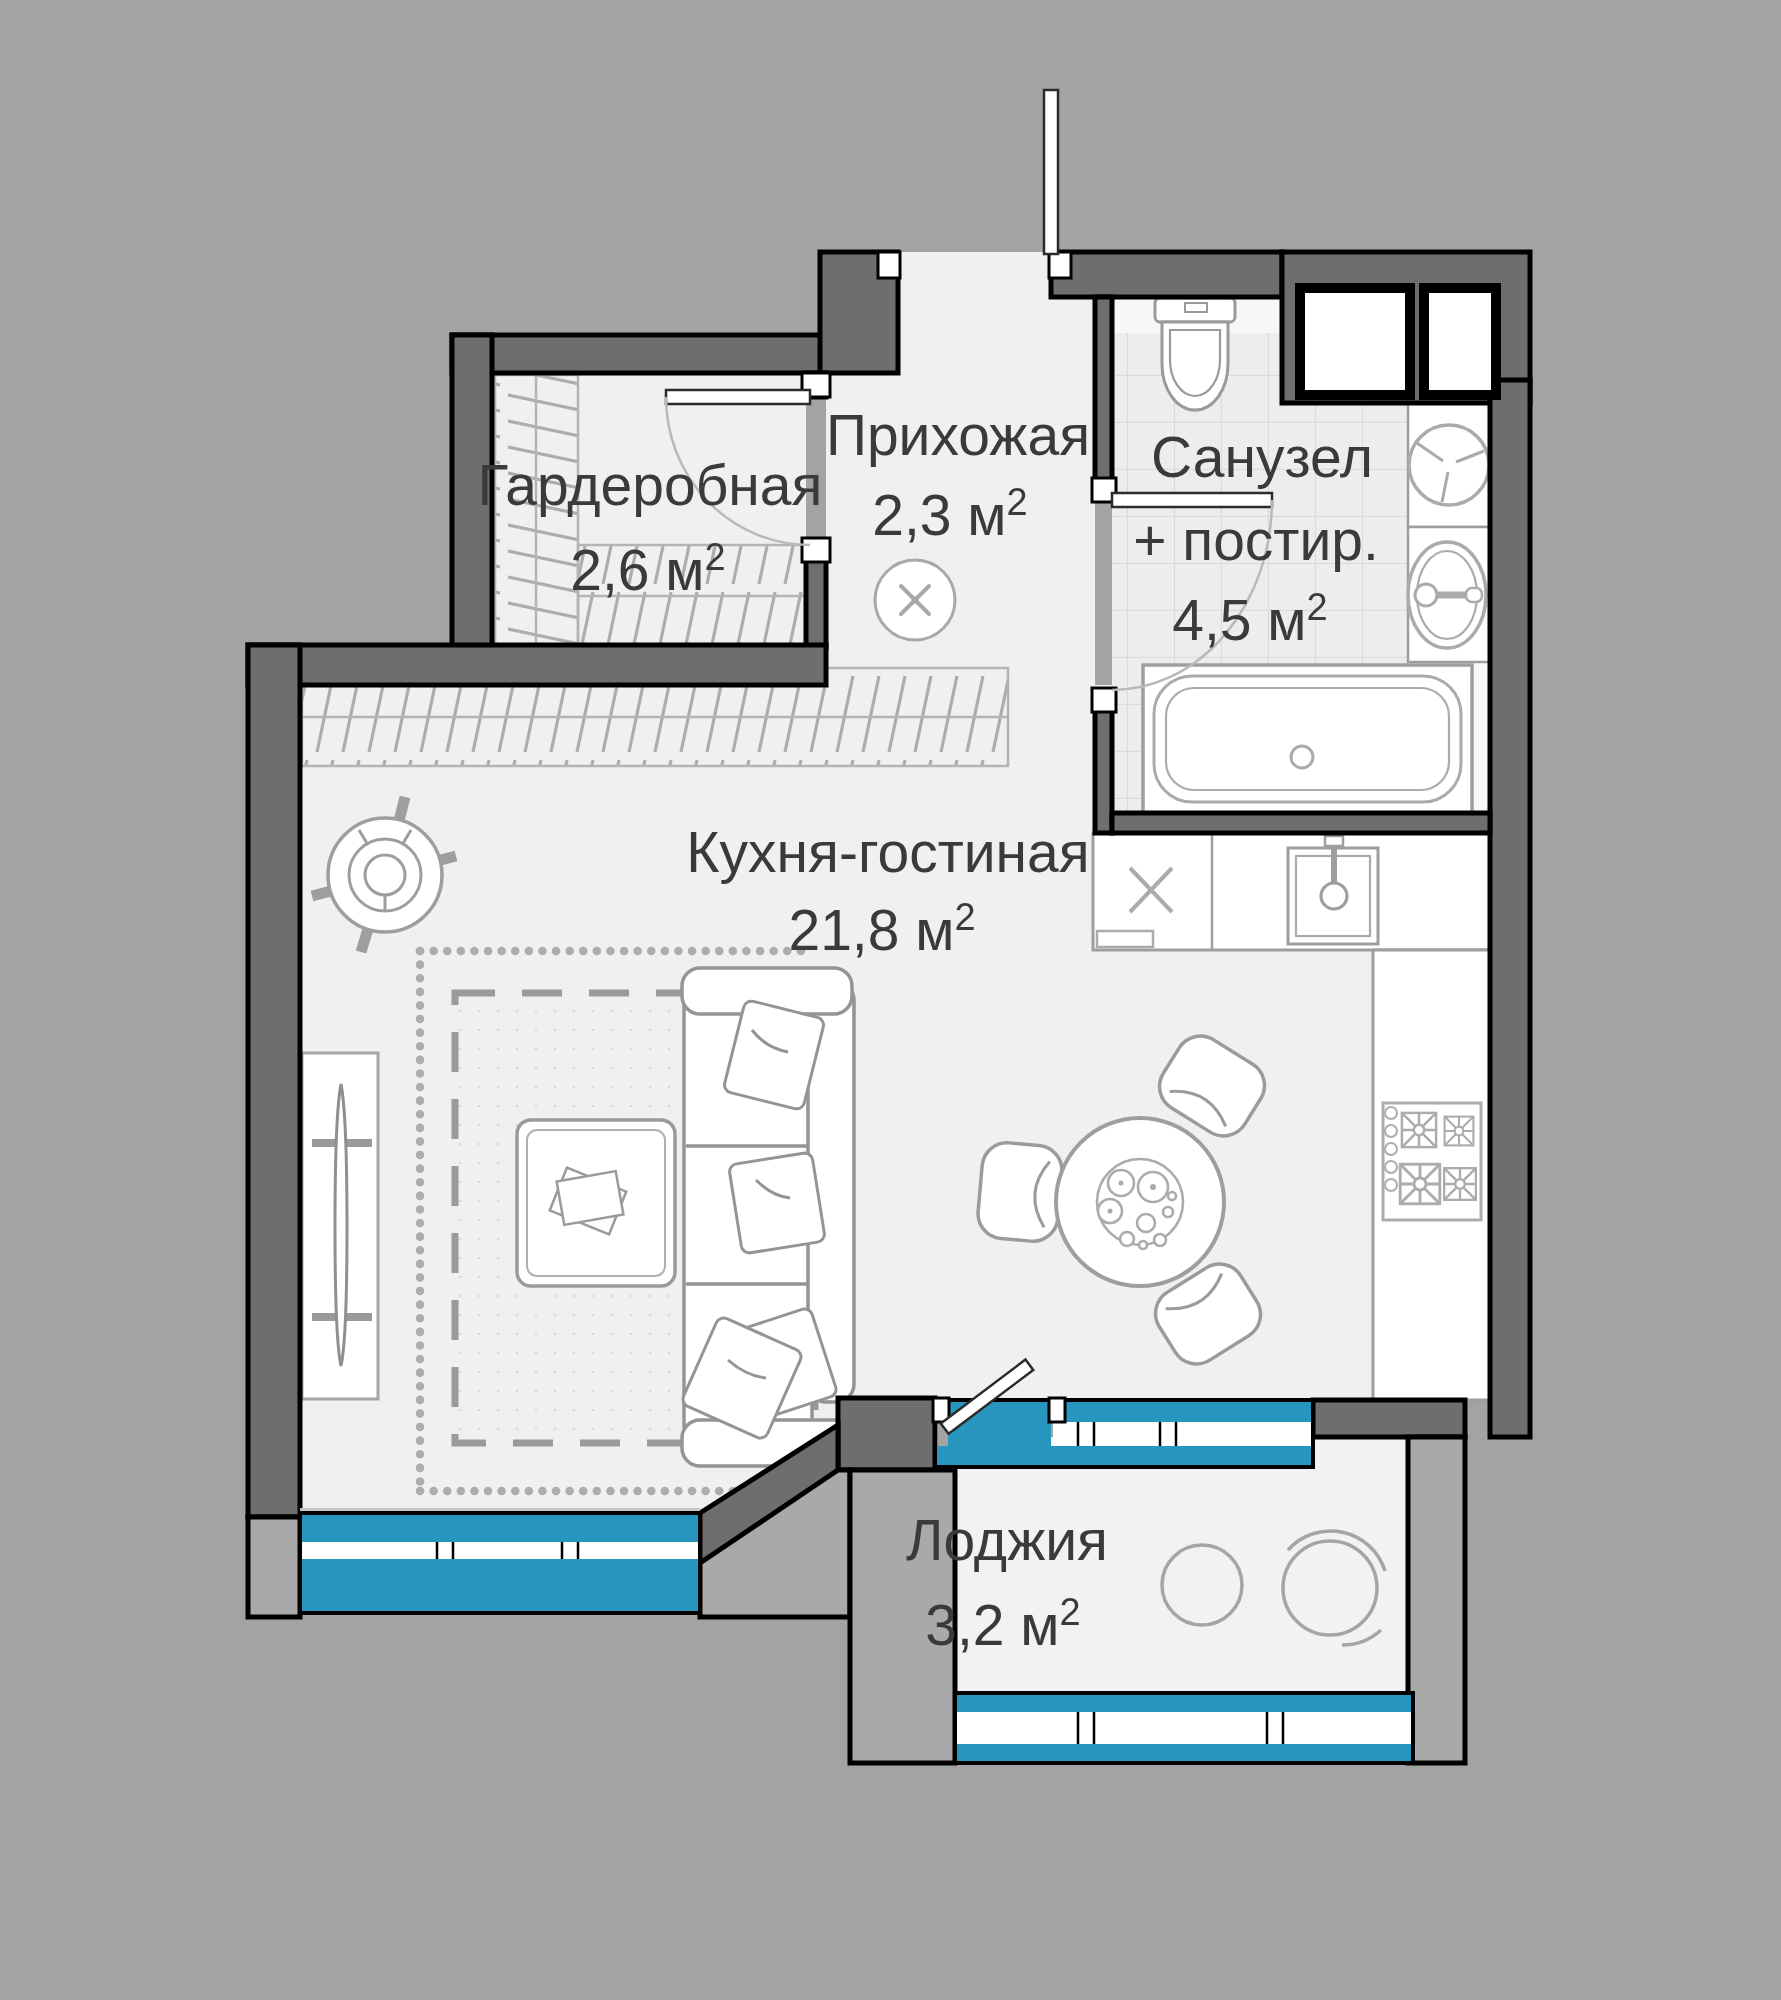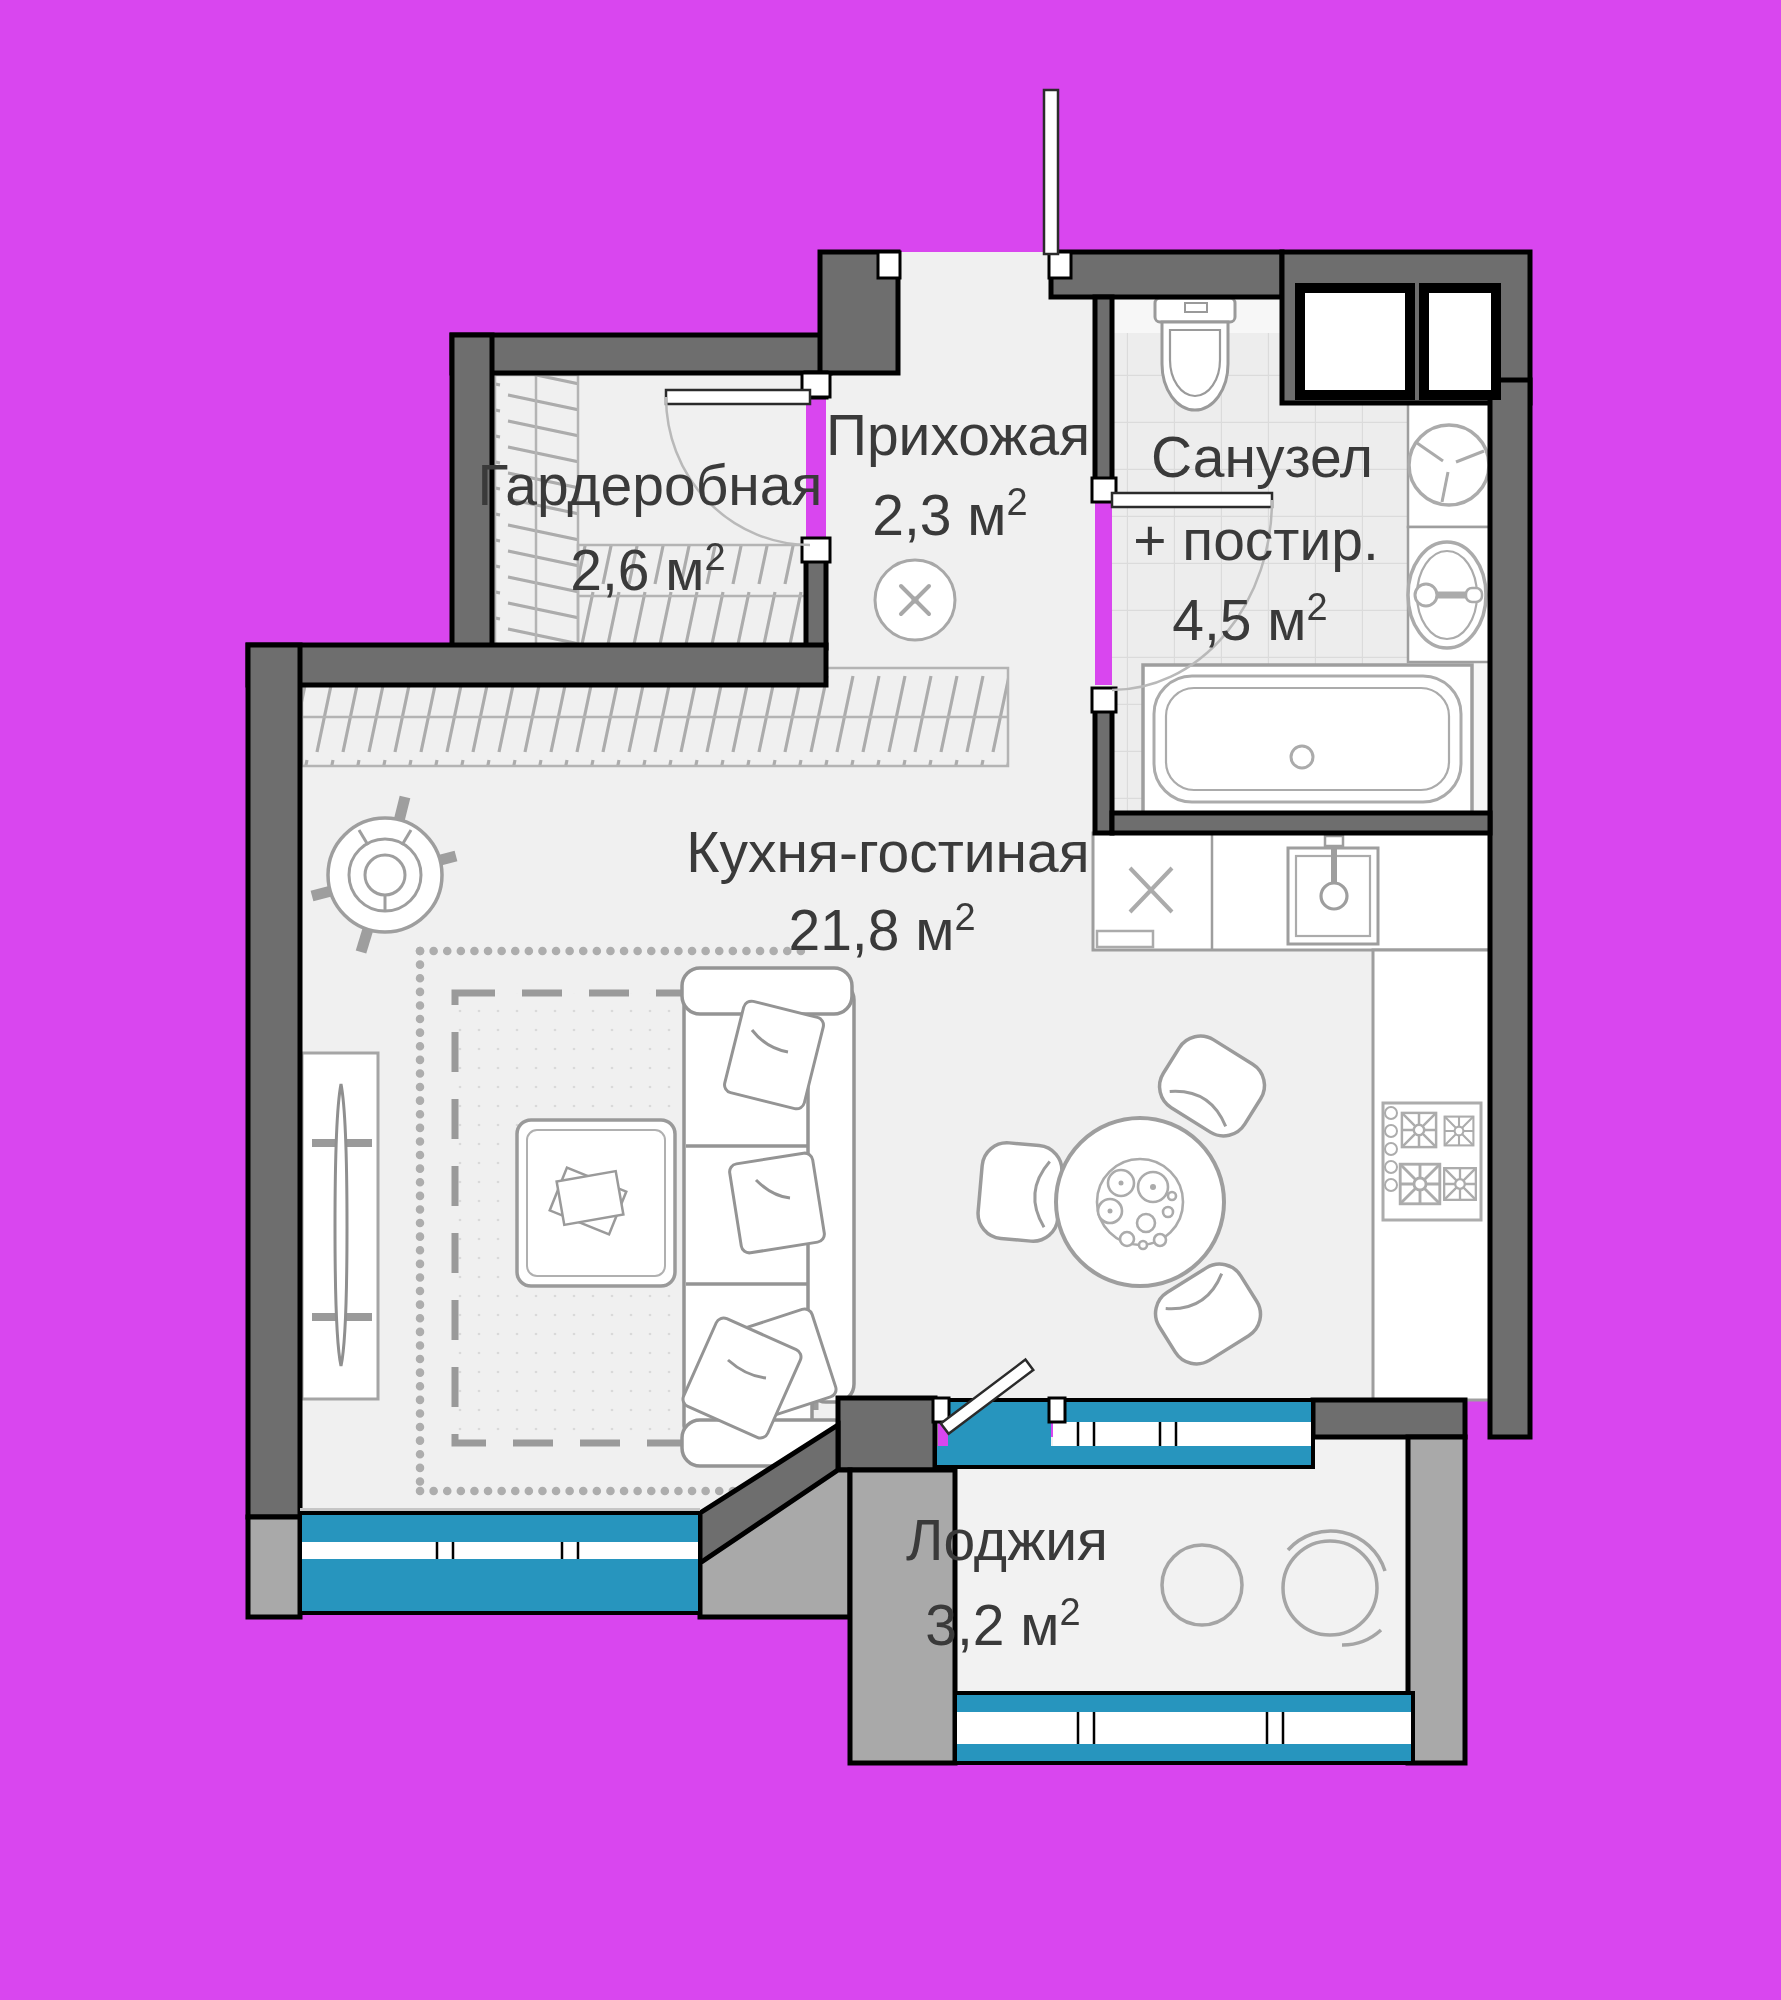--- a/index.html
+++ b/index.html
@@ -1,16 +1,16 @@
 <!DOCTYPE html>
 <html style="--wall_dark: #6E6E6E; --wall_light: #A9A9A9; --window_blue: #2795BE; --floor: #F0F0F0; --tile_floor: #EDEDED; --line_gray: #9B9B9B; --text_color: #3A3A3A; --outline: #000000; --background: #000000;"><head>
 <meta charset="utf-8">
 <style>
   html,body{margin:0;padding:0;background:#000;}
-  .stage{position:relative;width:1781px;height:2000px;background:#d946ef;overflow:hidden;}
+  .stage{position:relative;width:1781px;height:2000px;background:#a3a3a3;overflow:hidden;}
   svg{display:block;}
   .floor{fill:var(--floor);}
   .wallD{fill:var(--wall_dark);stroke:var(--outline);stroke-width:5;stroke-linejoin:miter;}
   .wallL{fill:var(--wall_light);stroke:var(--outline);stroke-width:5;}
   .win{fill:var(--window_blue);}
   .frame{fill:#ffffff;}
   .winedge{fill:none;stroke:var(--outline);stroke-width:4;}
   .hatchrect{stroke:#B4B4B4;stroke-width:2.5;}
   .jamb{fill:#ffffff;stroke:var(--outline);stroke-width:3;}
   .doorp{fill:#ffffff;stroke:#2b2b2b;stroke-width:2.5;}

